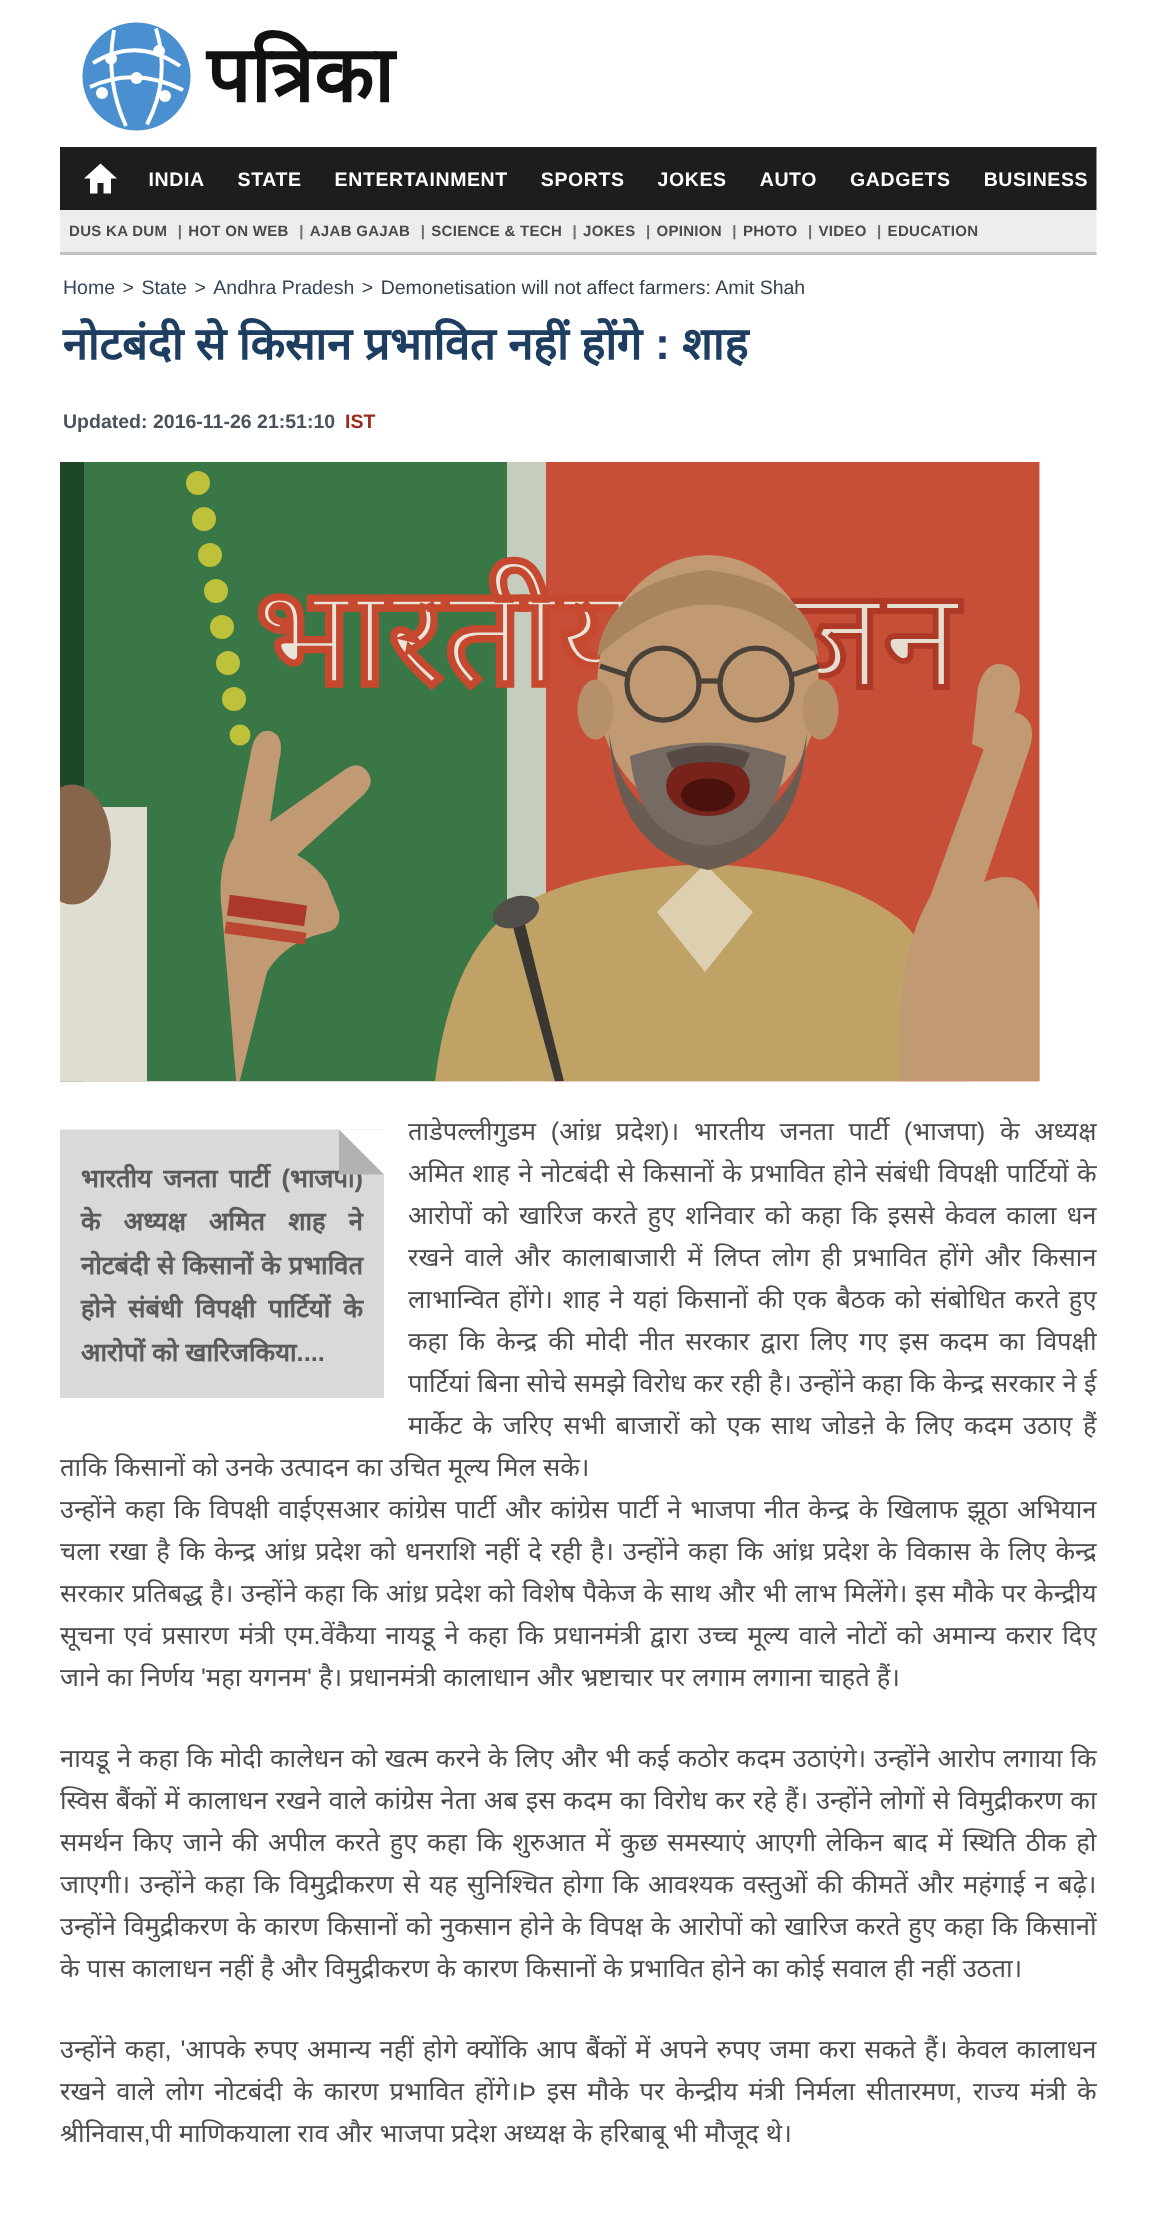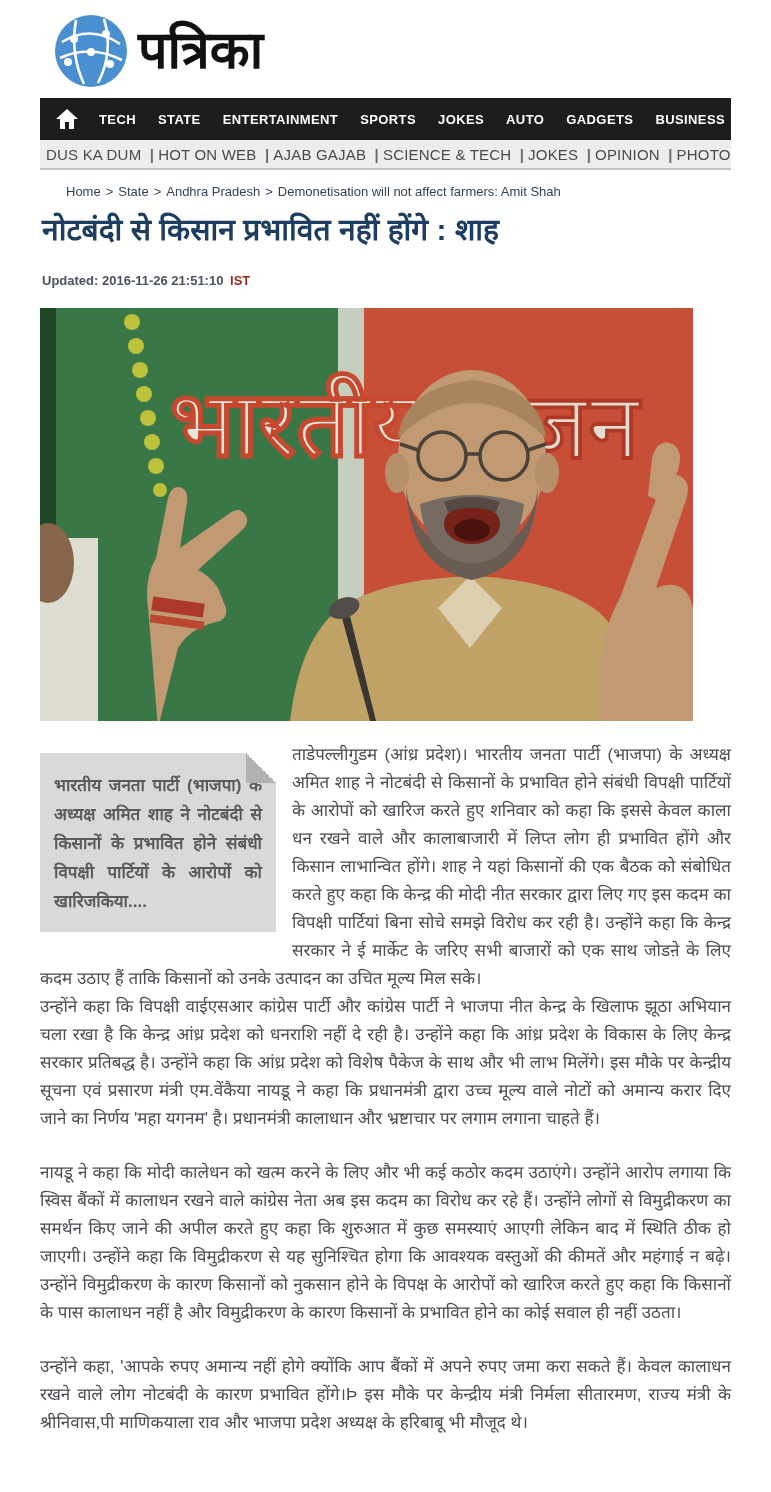--- a/index.html
+++ b/index.html
@@ -31,27 +31,27 @@
     letter-spacing:.4px; padding:0 11px; cursor:pointer;
   }
 
   
   .subnav {
     background:#ededed; border-bottom:2px solid #c2c2c2; height:30px;
     display:flex; align-items:center; padding:0 6px;
     white-space:nowrap; overflow:hidden;
   }
   .subnav a {
-    color:#4a4a4a; text-decoration:none; font-weight:normal; font-size:15px;
+    color:#4a4a4a; text-decoration:none; font-weight:bold; font-size:10px;
     letter-spacing:.2px; cursor:pointer;
   }
   .subnav a:not(:last-child)::after { content:" | "; color:#6b6b6b; margin:0 4px; font-weight:bold; }
 
   
-  .breadcrumb { margin-top:14px; padding-left:2px; font-size:13px; color:#34465a;margin-left:24px; }
+  .breadcrumb { margin-top:14px; padding-left:2px; font-size:13px; color:#34465a; }
   .breadcrumb a { color:#34465a; text-decoration:none; cursor:pointer; }
   .breadcrumb .sep { margin:0 5px; color:#34465a; }
   .breadcrumb .current { color:#33424f; }
 
   
   h1.headline {
     margin-top:12px; padding-left:2px;
     font-size:30px; line-height:1.25; font-weight:bold; color:#1d3d61;
   }
   .updated { margin-top:24px; padding-left:2px; font-size:13px; font-weight:bold; color:#49525d; }
@@ -66,21 +66,21 @@
   }
 
   
   article { margin-top:20px; }
   article p {
     font-size:17px; line-height:28px; text-align:justify; color:#4c4c52;
   }
   article p + p { margin-top:26px; }
 
   .pullquote {
-    float:left; width:236px; margin:12px 16px 8px 0;
+    float:left; width:216px; margin:12px 16px 8px 0;
     background:#d9d9d9; position:relative; padding:18px 14px 16px 14px;
   }
   .pullquote .fold {
     position:absolute; top:0; right:0; width:30px; height:30px;
     background:linear-gradient(225deg,#ffffff 50%,#b2b2b2 50%);
   }
   .pullquote p.quote {
     font-size:17px; line-height:29px; font-weight:bold; color:#5b5b5b;
     text-align:justify;
   }
@@ -115,21 +115,21 @@
       <span class="brand">पत्रिका</span>
     </a>
   </header>
 
   <nav class="mainnav">
     <span class="home">
       <svg viewBox="0 0 26 26">
         <path d="M13 3 L24 13 H20 V23 H15 V16 H11 V23 H6 V13 H2 Z" fill="#ffffff"></path>
       </svg>
     </span>
-    <a class="navitem">TECH</a>
+    <a class="navitem">INDIA</a>
     <a class="navitem">STATE</a>
     <a class="navitem">ENTERTAINMENT</a>
     <a class="navitem">SPORTS</a>
     <a class="navitem">JOKES</a>
     <a class="navitem">AUTO</a>
     <a class="navitem">GADGETS</a>
     <a class="navitem">BUSINESS</a>
 
   </nav>
 

